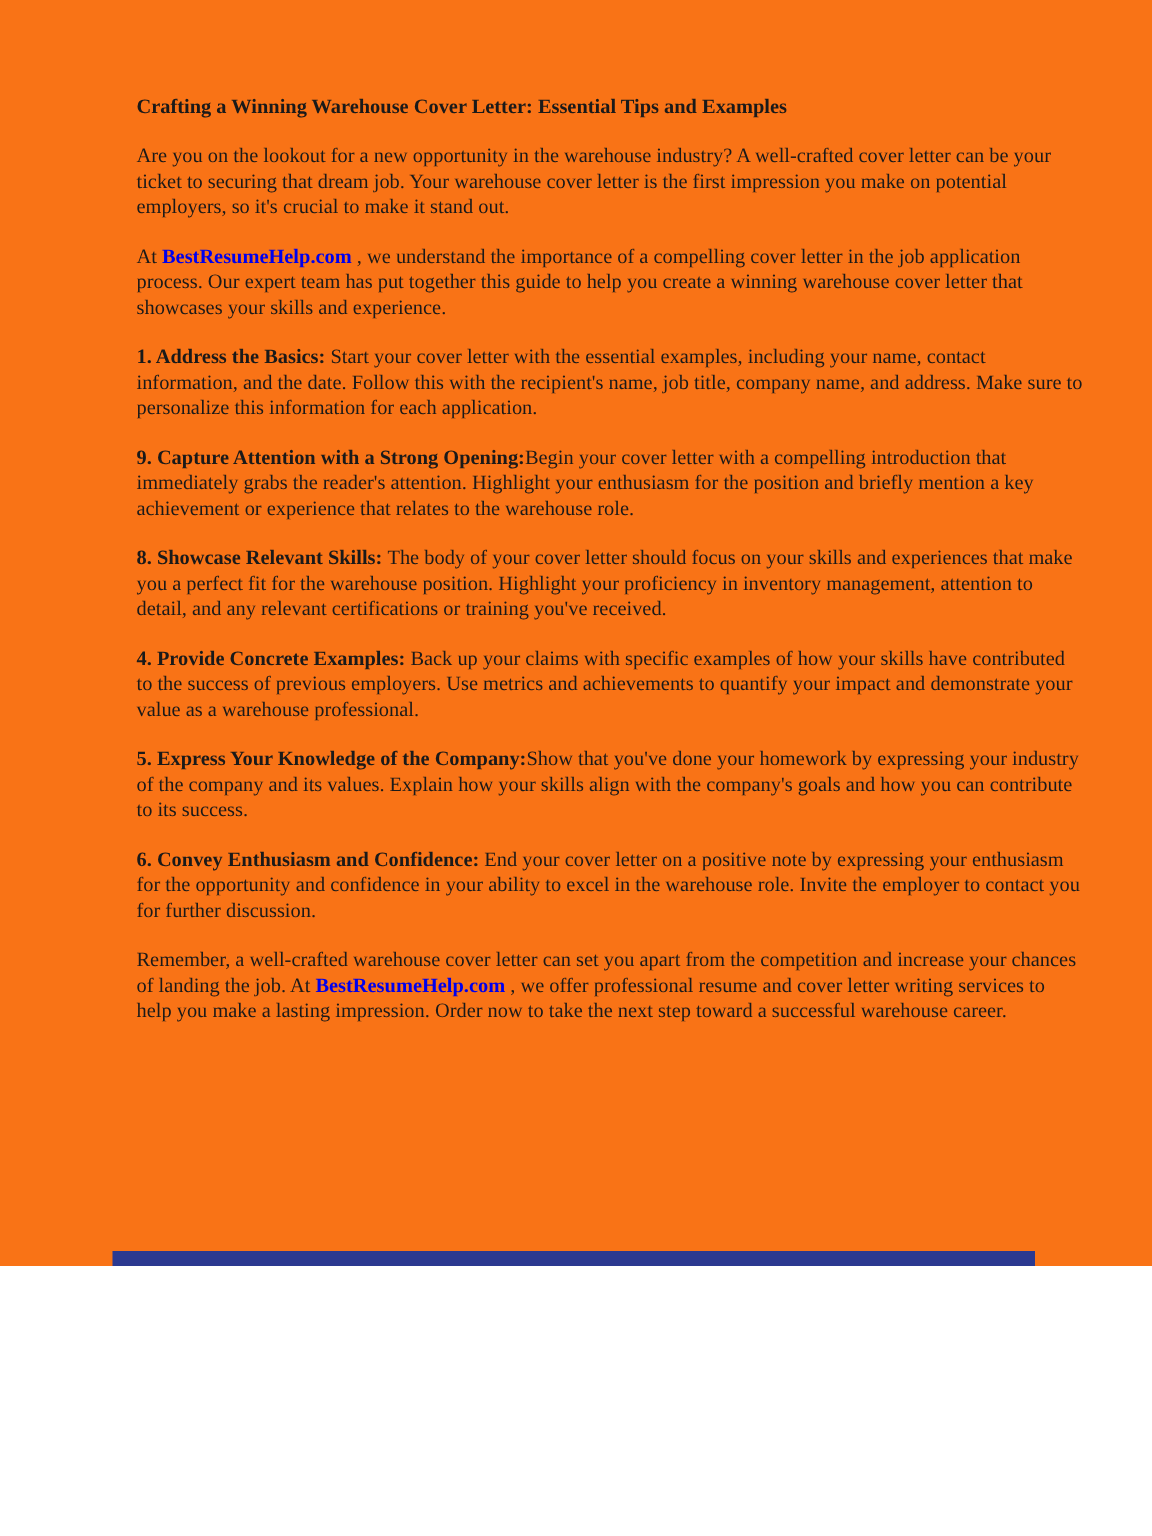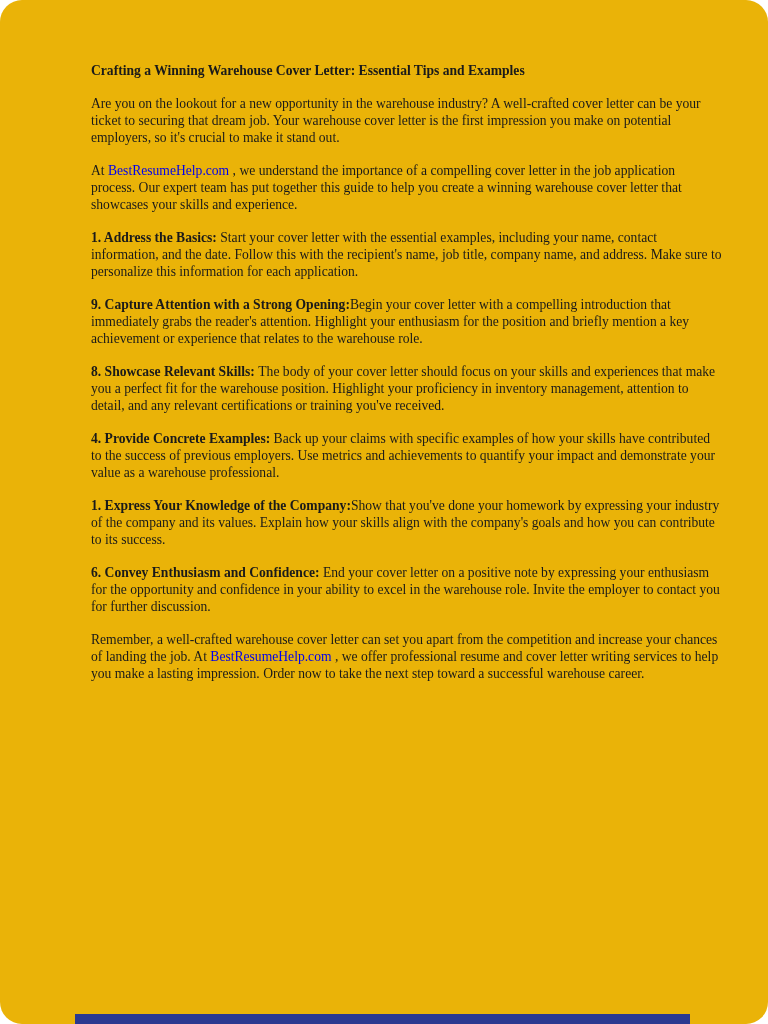--- a/index.html
+++ b/index.html
@@ -1,46 +1,45 @@
 <!DOCTYPE html>
 <html style="--text-color: #1a1a1a; --link-color: #0000ee; --bar-color: #2b3990;"><head>
 <meta charset="utf-8">
 <style>
   html,body{margin:0;padding:0;background:#ffffff;}
   .page{
     position:relative;
     width:768px;
-    height:1024px;
-    background:#eab308;
+    height:844px;
+    background:#f97316;
     overflow:hidden;
     font-family:"Liberation Serif", serif;
     font-size:13.6px;
     line-height:17px;
     color:var(--text-color, #1a1a1a);
-    border-radius:22px;
   }
   .content{
     position:absolute;
     left:91px;
     top:62px;
     width:631px;
   }
   .doc-title{
     font-size:13.6px;
     line-height:17px;
     font-weight:bold;
     margin:0 0 16px 0;
   }
   .content p{
     margin:0 0 16px 0;
   }
   .bold{font-weight:bold;text-align:right;}
   .link{
     color:var(--link-color, #0000ee);
-    font-weight:normal;
+    font-weight:bold;
     cursor:pointer;
     text-decoration:none;
   }
   .bottom-bar{
     position:absolute;
     left:75px;
     width:615px;
     bottom:0;
     height:10px;
     background:var(--bar-color, #2b3990);
@@ -52,19 +51,19 @@
 <div class="page">
   <div class="content">
     <h1 class="doc-title">Crafting a Winning Warehouse Cover Letter: Essential Tips and Examples</h1>
     <div>
         <p><span class="text">Are you on the lookout for a new opportunity in the warehouse industry? A well-crafted cover letter can be your ticket to securing that dream job. Your warehouse cover letter is the first impression you make on potential employers, so it's crucial to make it stand out.</span></p>
         <p><span class="text">At </span><span class="link">BestResumeHelp.com</span><span class="text"> , we understand the importance of a compelling cover letter in the job application process. Our expert team has put together this guide to help you create a winning warehouse cover letter that showcases your skills and experience.</span></p>
         <p><span class="bold">1. Address the Basics: </span><span class="text">Start your cover letter with the essential examples, including your name, contact information, and the date. Follow this with the recipient's name, job title, company name, and address. Make sure to personalize this information for each application.</span></p>
         <p><span class="bold">9. Capture Attention with a Strong Opening:</span><span class="text">Begin your cover letter with a compelling introduction that immediately grabs the reader's attention. Highlight your enthusiasm for the position and briefly mention a key achievement or experience that relates to the warehouse role.</span></p>
         <p><span class="bold">8. Showcase Relevant Skills: </span><span class="text">The body of your cover letter should focus on your skills and experiences that make you a perfect fit for the warehouse position. Highlight your proficiency in inventory management, attention to detail, and any relevant certifications or training you've received.</span></p>
         <p><span class="bold">4. Provide Concrete Examples: </span><span class="text">Back up your claims with specific examples of how your skills have contributed to the success of previous employers. Use metrics and achievements to quantify your impact and demonstrate your value as a warehouse professional.</span></p>
-        <p><span class="bold">1. Express Your Knowledge of the Company:</span><span class="text">Show that you've done your homework by expressing your industry of the company and its values. Explain how your skills align with the company's goals and how you can contribute to its success.</span></p>
+        <p><span class="bold">5. Express Your Knowledge of the Company:</span><span class="text">Show that you've done your homework by expressing your industry of the company and its values. Explain how your skills align with the company's goals and how you can contribute to its success.</span></p>
         <p><span class="bold">6. Convey Enthusiasm and Confidence: </span><span class="text">End your cover letter on a positive note by expressing your enthusiasm for the opportunity and confidence in your ability to excel in the warehouse role. Invite the employer to contact you for further discussion.</span></p>
         <p><span class="text">Remember, a well-crafted warehouse cover letter can set you apart from the competition and increase your chances of landing the job. At </span><span class="link">BestResumeHelp.com</span><span class="text"> , we offer professional resume and cover letter writing services to help you make a lasting impression. Order now to take the next step toward a successful warehouse career.</span></p>
       </div>
   </div>
   <div class="bottom-bar"></div>
 </div>
 
 </body></html>

